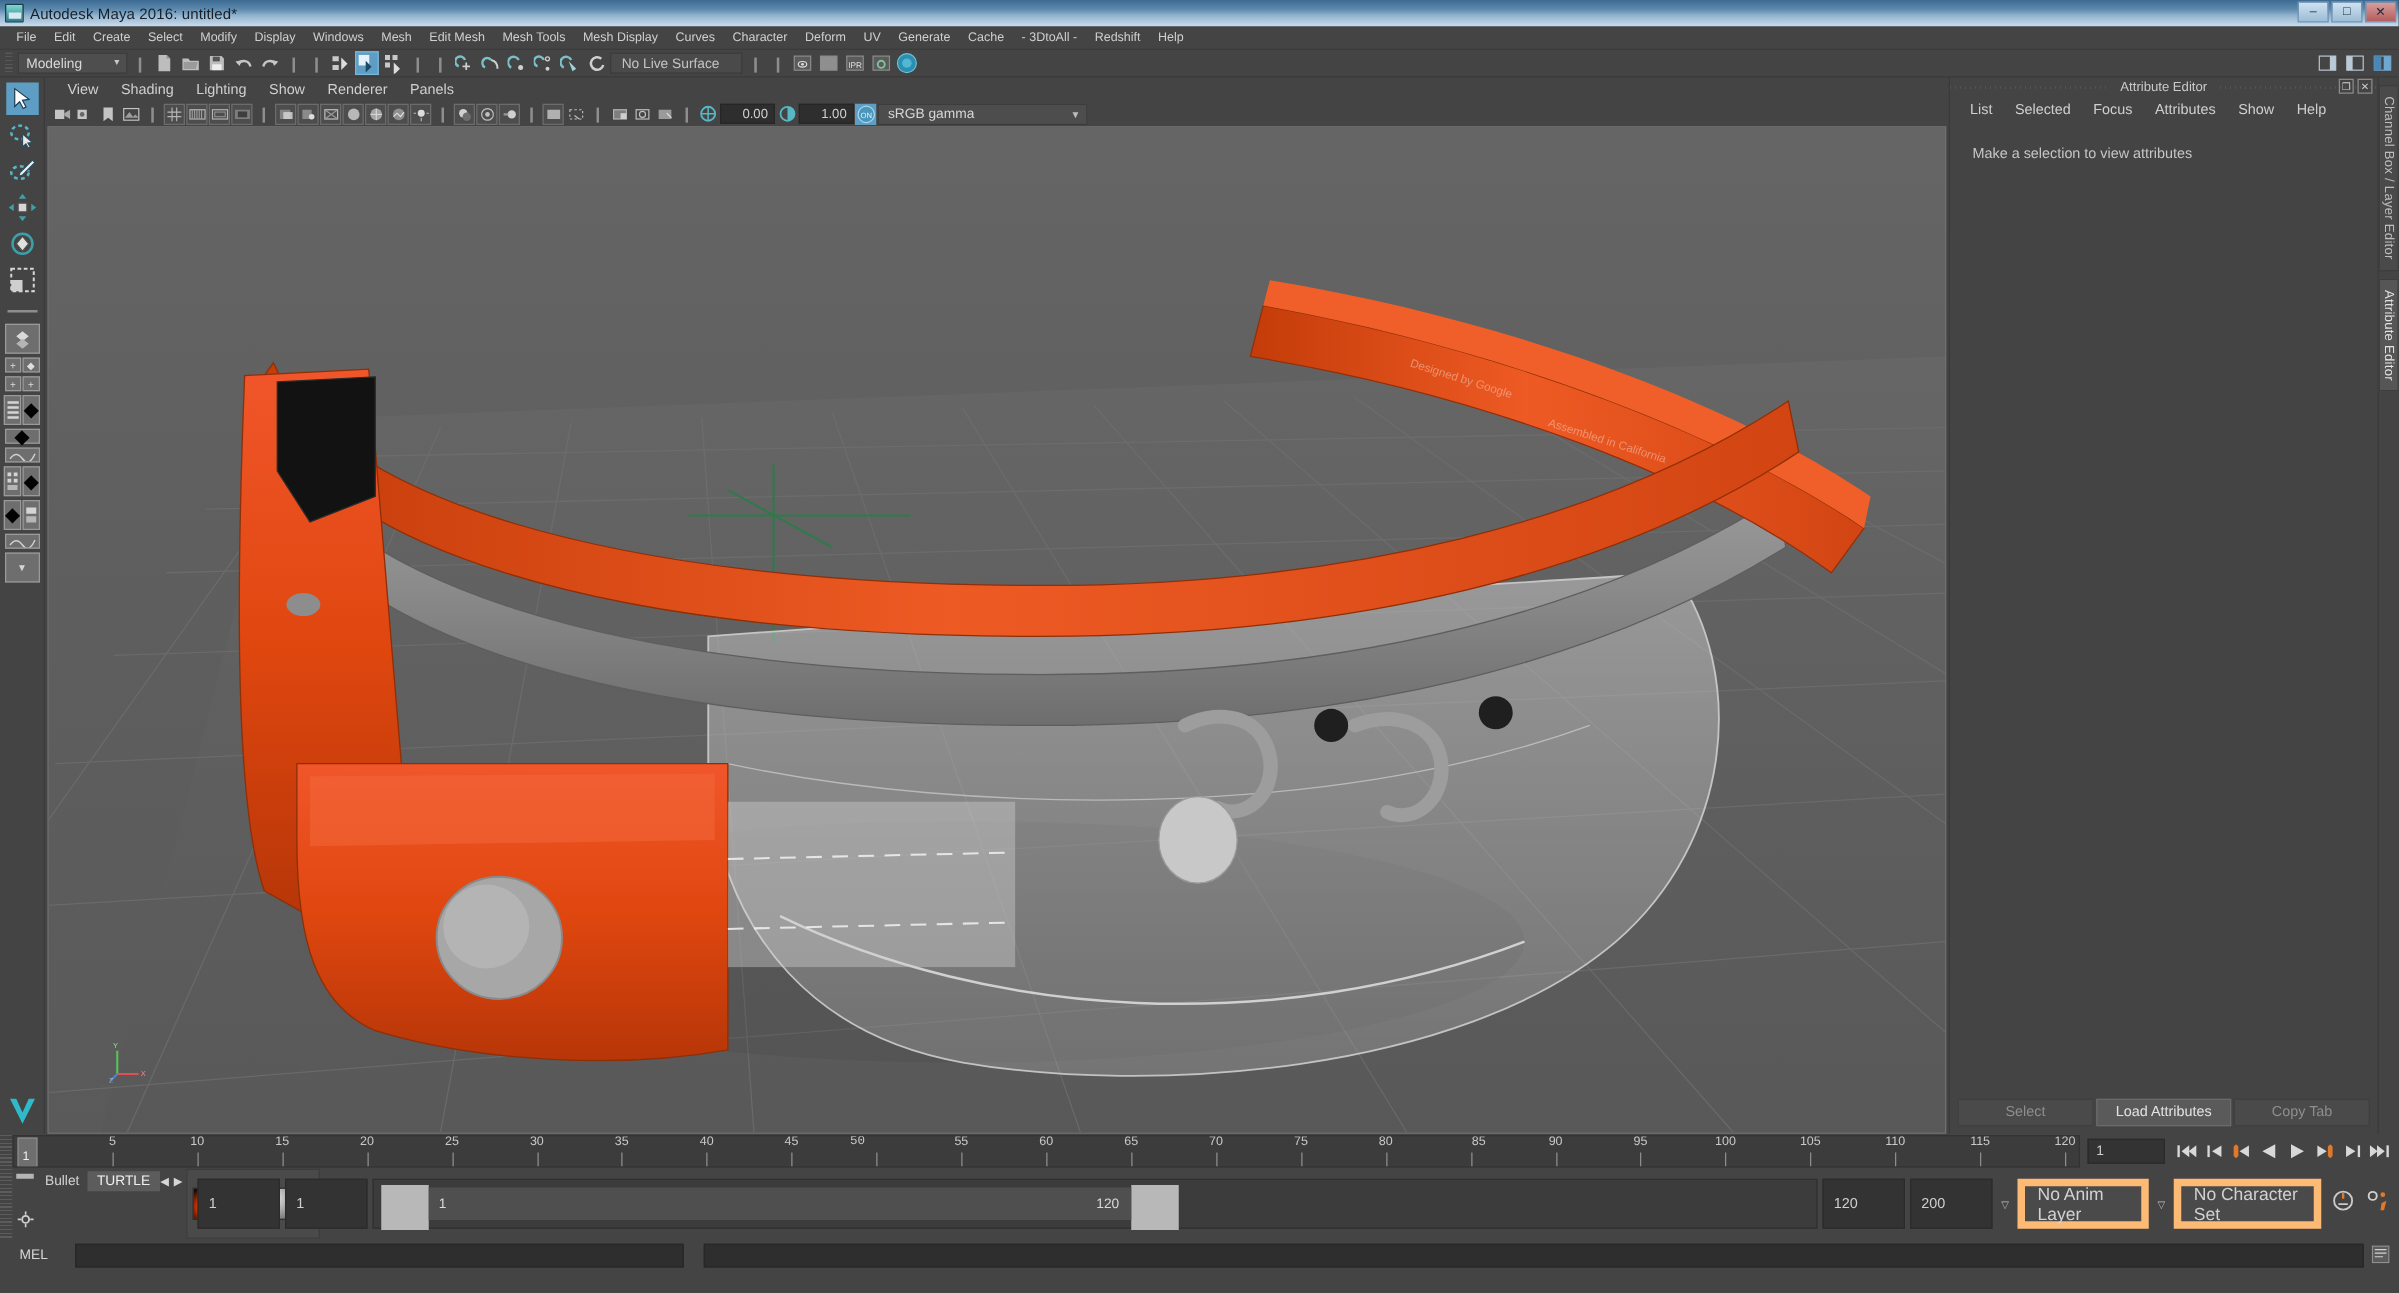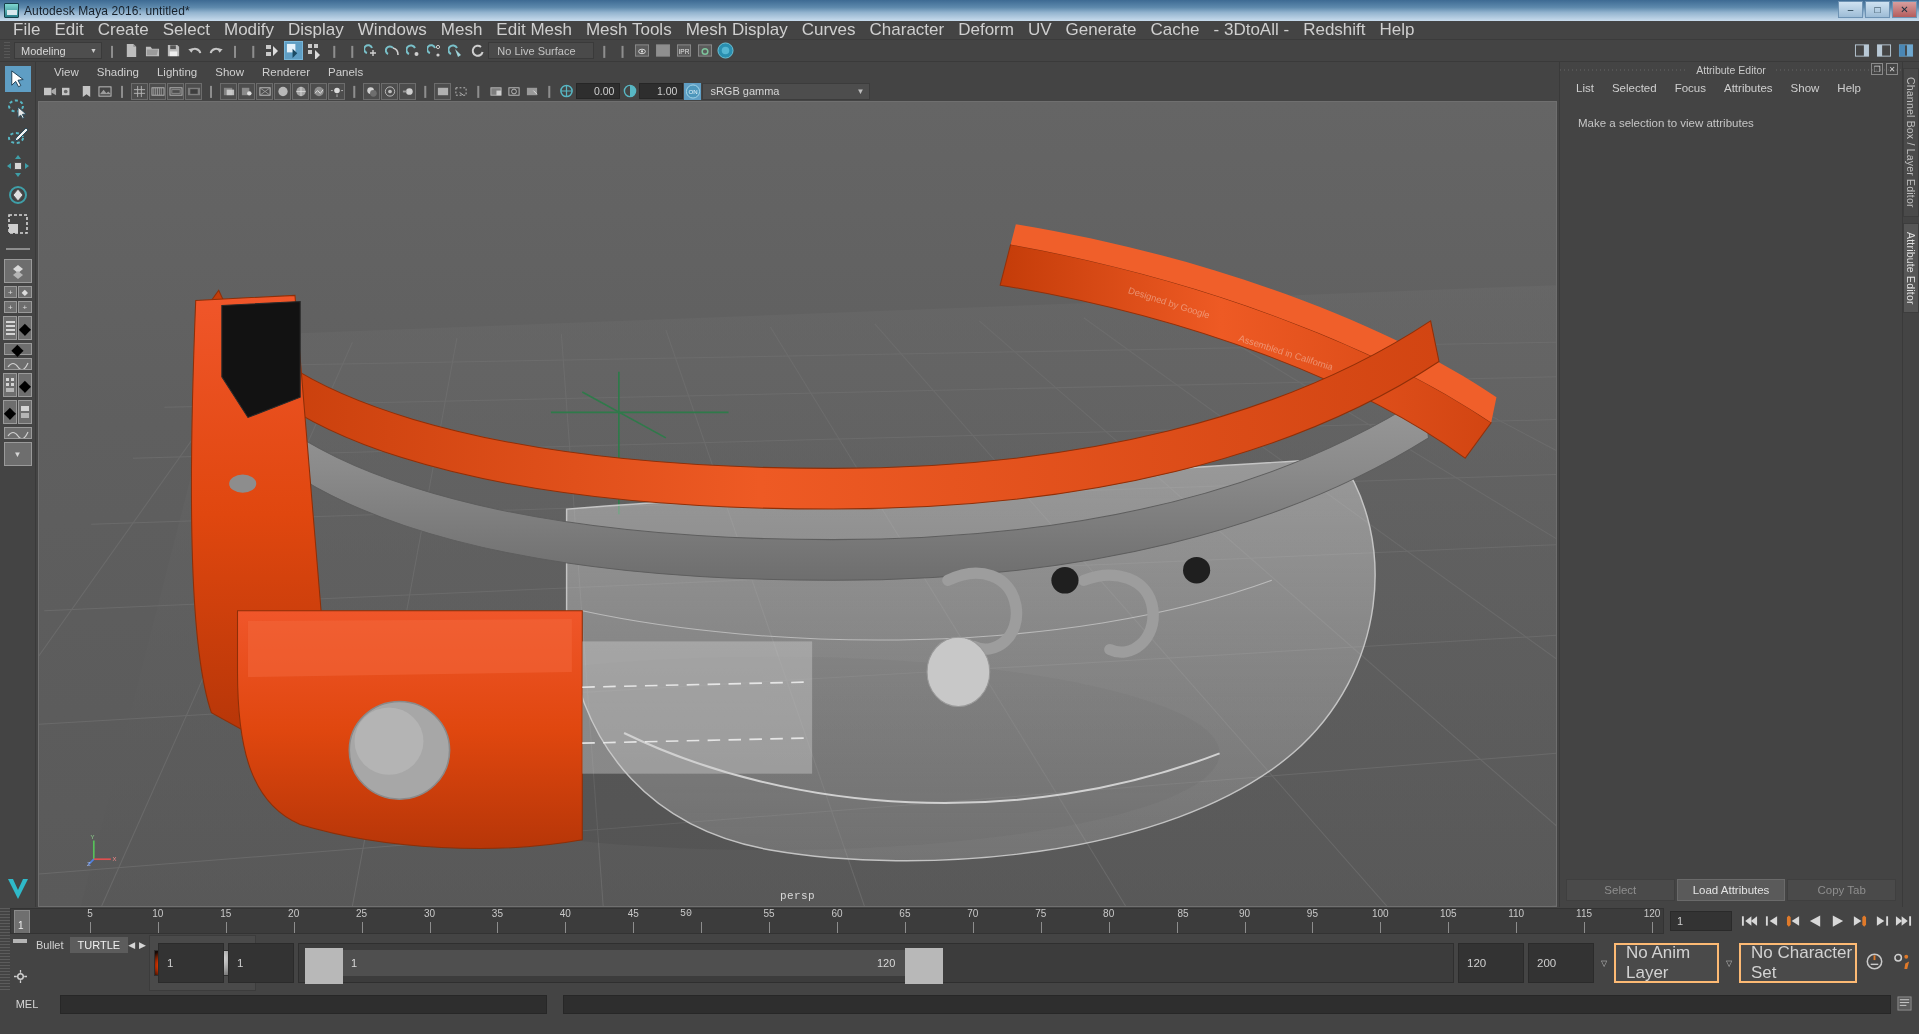--- a/index.html
+++ b/index.html
@@ -36,21 +36,21 @@
   }
   .win-btn.close{ background:linear-gradient(to bottom,#d89e9e,#b35d5d); }
 
   
   .menubar{
     height:19px; flex:0 0 19px; background:#444444;
     display:flex; align-items:center; padding-left:6px; gap:0px;
     border-bottom:1px solid #3b3b3b;
   }
   .menubar .mi{
-    font-size:17px; color:#cfcfcf; padding:1px 7px; white-space:nowrap; cursor:default;
+    font-size:10px; color:#cfcfcf; padding:1px 7px; white-space:nowrap; cursor:default;
   }
 
   
   .toolbar{
     height:22px; flex:0 0 22px; background:#444444; display:flex; align-items:center;
     gap:2px; padding-left:4px; border-bottom:1px solid #3a3a3a; position:relative;
   }
   .grip{ width:6px;height:18px; background:
       repeating-linear-gradient(to bottom,#5c5c5c 0 1px, transparent 1px 3px);
       opacity:.8; margin-right:2px;}
@@ -233,21 +233,21 @@
   }
   .rb-inner{
     position:absolute; left:6px; right:6px; top:6px; bottom:6px;
     background:#4a4a4a;
   }
   .rb-handle{ position:absolute; top:4px; width:38px; height:36px; background:#b8b8b8; }
   .rb-txt{ position:absolute; font-size:11px; color:#d9d9d9; }
   .minicombo{ width:20px; display:flex;align-items:center;justify-content:center;
       color:#bdbdbd;font-size:8px;}
   .rs-label{
-    background:#4a4a4a; border:2px solid #fdba74; color:#d2d2d2; font-size:17px;
+    background:#4a4a4a; border:6px solid #fdba74; color:#d2d2d2; font-size:14px;
     display:flex;align-items:center; padding-left:10px;
   }
   .rs-icons{ display:flex;align-items:center;gap:8px;padding:0 8px;}
 
   
   .cmdrow{ height:26px; flex:0 0 26px; background:#444; display:flex; align-items:center;
            gap:4px; padding-left:10px;}
   .mel{ font-size:11px; color:#d6d6d6; width:34px; text-align:center;}
   .cmdinput{ flex:0 0 487px; height:19px; background:#2e2e2e;border:1px solid #272727;}
   .cmdout{ flex:1 1 auto; height:19px; background:#2e2e2e;border:1px solid #272727; margin-right:28px;}
@@ -851,21 +851,20 @@
 
         <svg class="axis" viewBox="0 0 40 40">
           <path d="M8 32 L8 10" stroke="#57c15a" stroke-width="2"></path>
           <path d="M8 32 L28 32" stroke="#e05050" stroke-width="2"></path>
           <path d="M8 32 L2 38" stroke="#4f7fe0" stroke-width="2"></path>
           <text x="4" y="8" font-size="7" fill="#8fd98f" font-family="Liberation Sans">Y</text>
           <text x="30" y="34" font-size="7" fill="#e88" font-family="Liberation Sans">X</text>
           <text x="0" y="40" font-size="7" fill="#9bb6ef" font-family="Liberation Sans">Z</text>
         </svg>
 
-        <div class="vp-label">persp</div>
       </div>
     </div>
 
     <div class="rightdock">
       <div class="ae">
         <div class="ae-title">
           <span class="t">Attribute Editor</span>
           <div class="tbtns">
             <div class="ae-tb">❐</div>
             <div class="ae-tb">✕</div>

